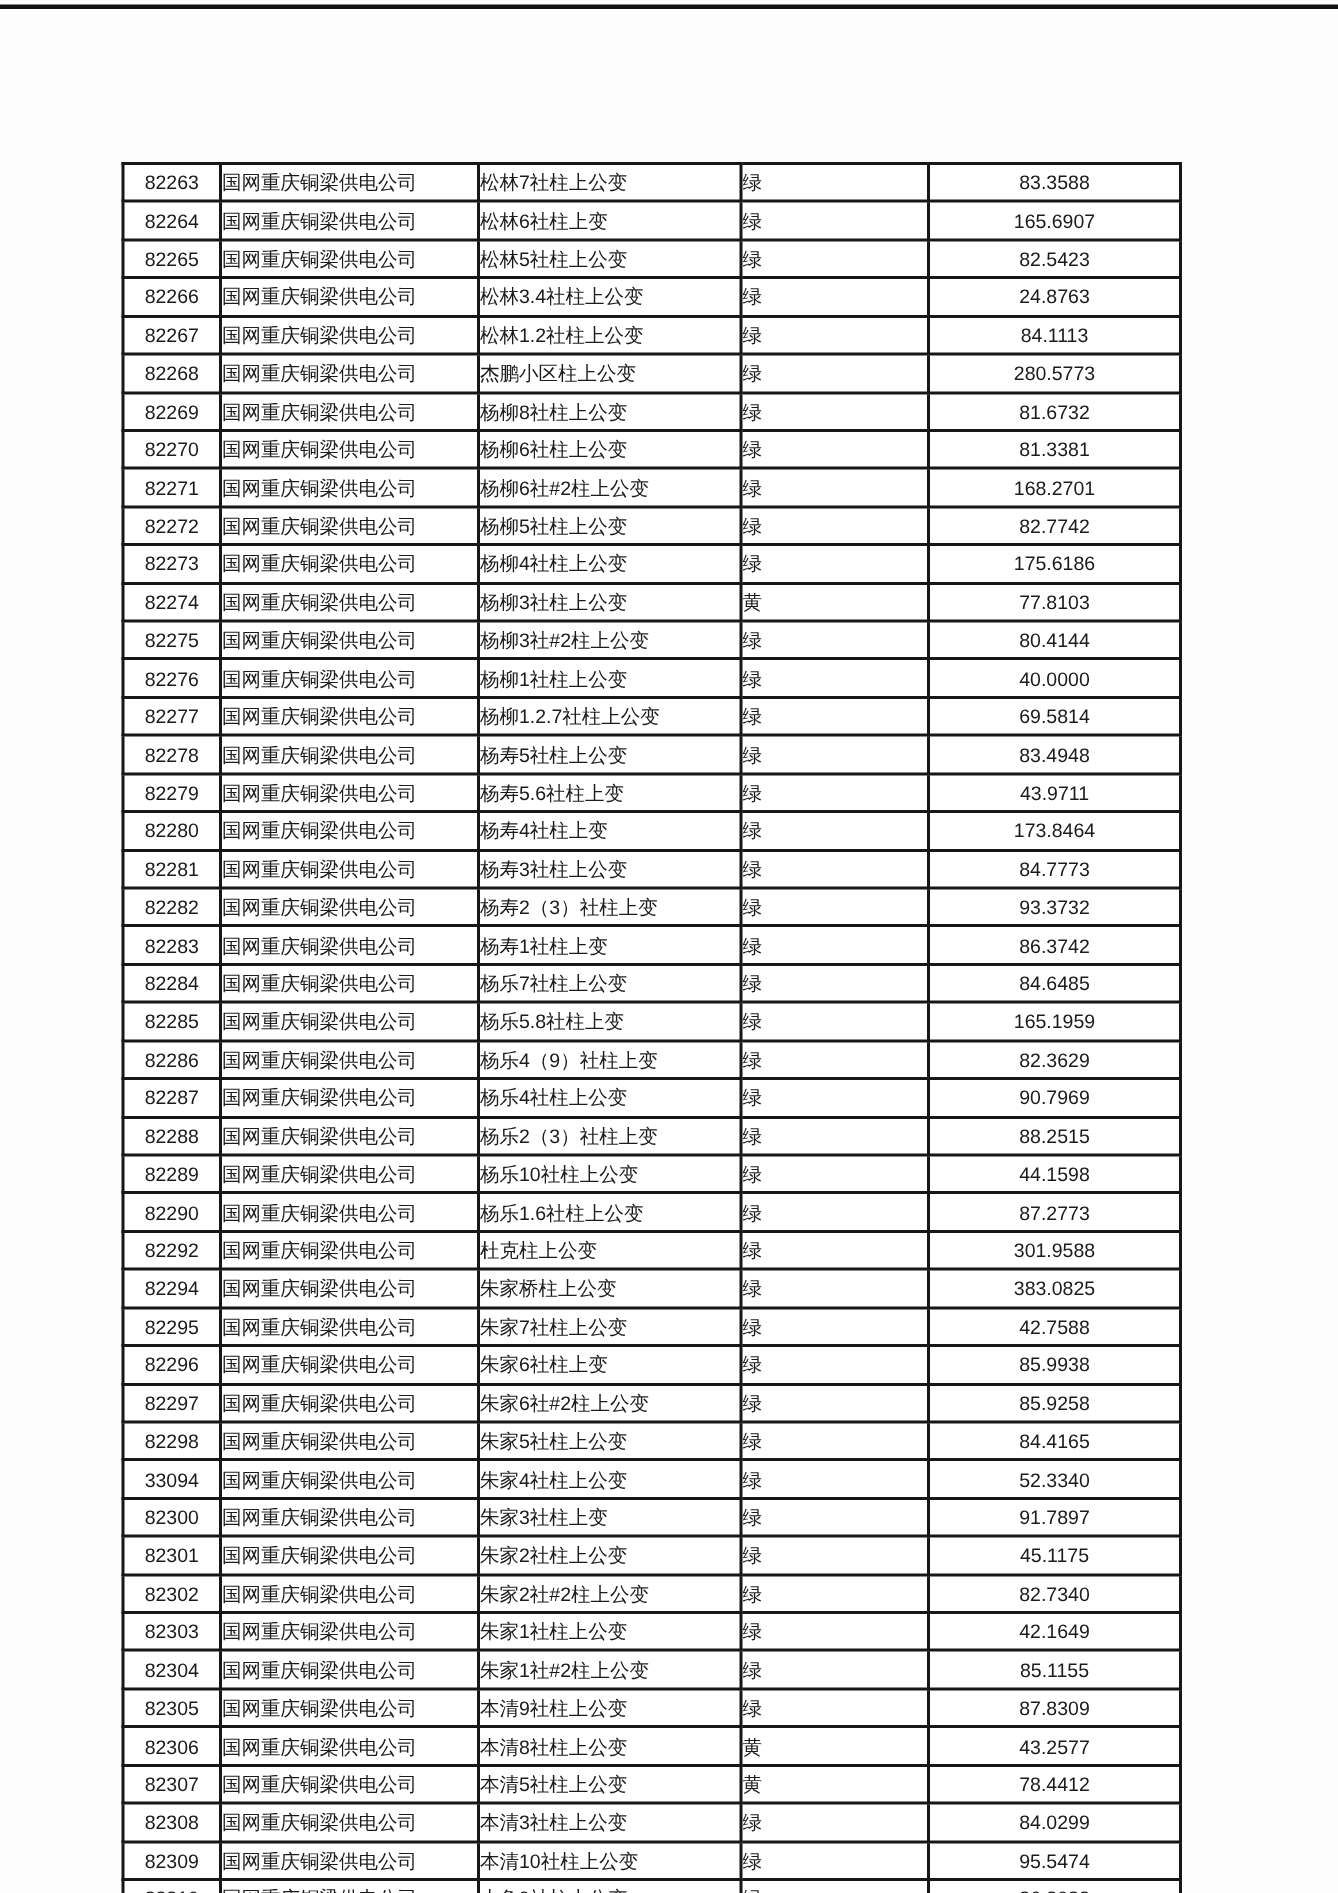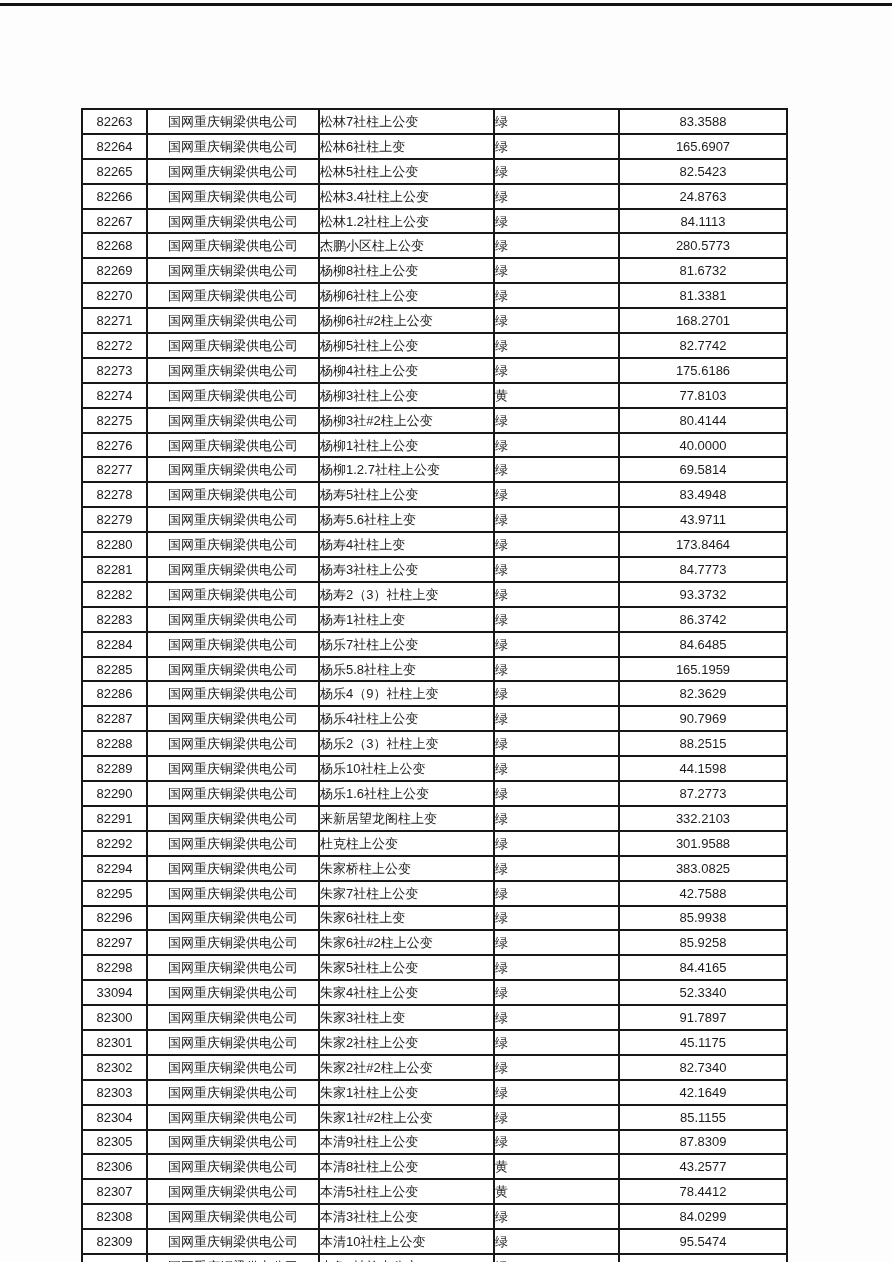--- a/index.html
+++ b/index.html
@@ -39,21 +39,21 @@
     border: 2px solid #171717;
     font-size: 13px;
     color: #1b1b1b;
     padding: 0;
     vertical-align: middle;
     white-space: nowrap;
     overflow: hidden;
     line-height: 1;
   }
   td.c-id    { text-align: center; }
-  td.c-co    { text-align: center; padding-left: 4px; margin-left: 44px; }
+  td.c-co    { text-align: left; padding-left: 4px; margin-left: 44px; }
   td.c-name  { text-align: left; padding-left: 4px; margin-left: 36px; }
   td.c-color { text-align: left; padding-left: 4px; }
   td.c-val   { text-align: center; margin-left: 13px; }
 </style>
 </head>
 <body>
 
 <div class="page">
   <div class="top-rule"></div>
 
@@ -256,27 +256,20 @@
           <td class="c-val">44.1598</td>
         </tr>
         <tr>
           <td class="c-id">82290</td>
           <td class="c-co">国网重庆铜梁供电公司</td>
           <td class="c-name">杨乐1.6社柱上公变</td>
           <td class="c-color">绿</td>
           <td class="c-val">87.2773</td>
         </tr>
         <tr>
-          <td class="c-id">82291</td>
-          <td class="c-co">国网重庆铜梁供电公司</td>
-          <td class="c-name">来新居望龙阁柱上变</td>
-          <td class="c-color">绿</td>
-          <td class="c-val">332.2103</td>
-        </tr>
-        <tr>
           <td class="c-id">82292</td>
           <td class="c-co">国网重庆铜梁供电公司</td>
           <td class="c-name">杜克柱上公变</td>
           <td class="c-color">绿</td>
           <td class="c-val">301.9588</td>
         </tr>
         <tr>
           <td class="c-id">82294</td>
           <td class="c-co">国网重庆铜梁供电公司</td>
           <td class="c-name">朱家桥柱上公变</td>

